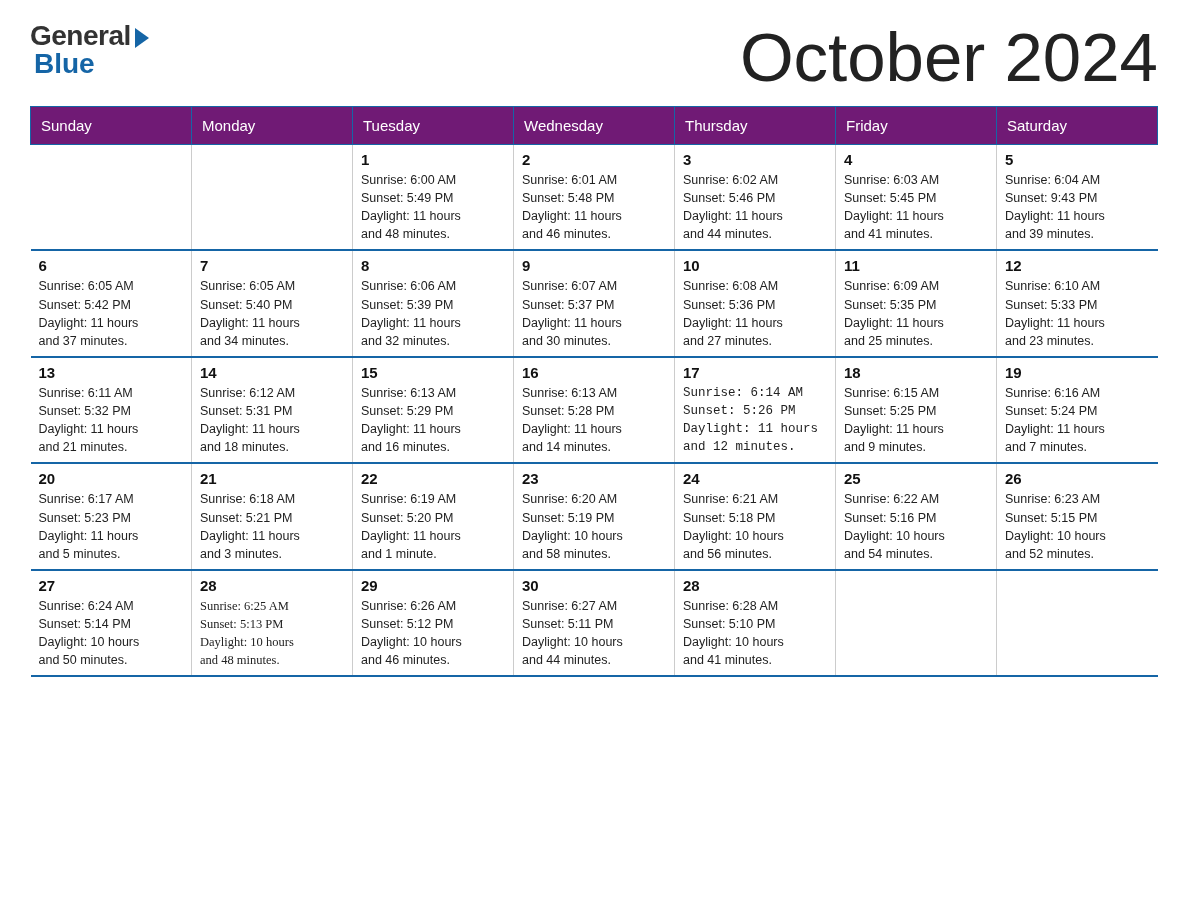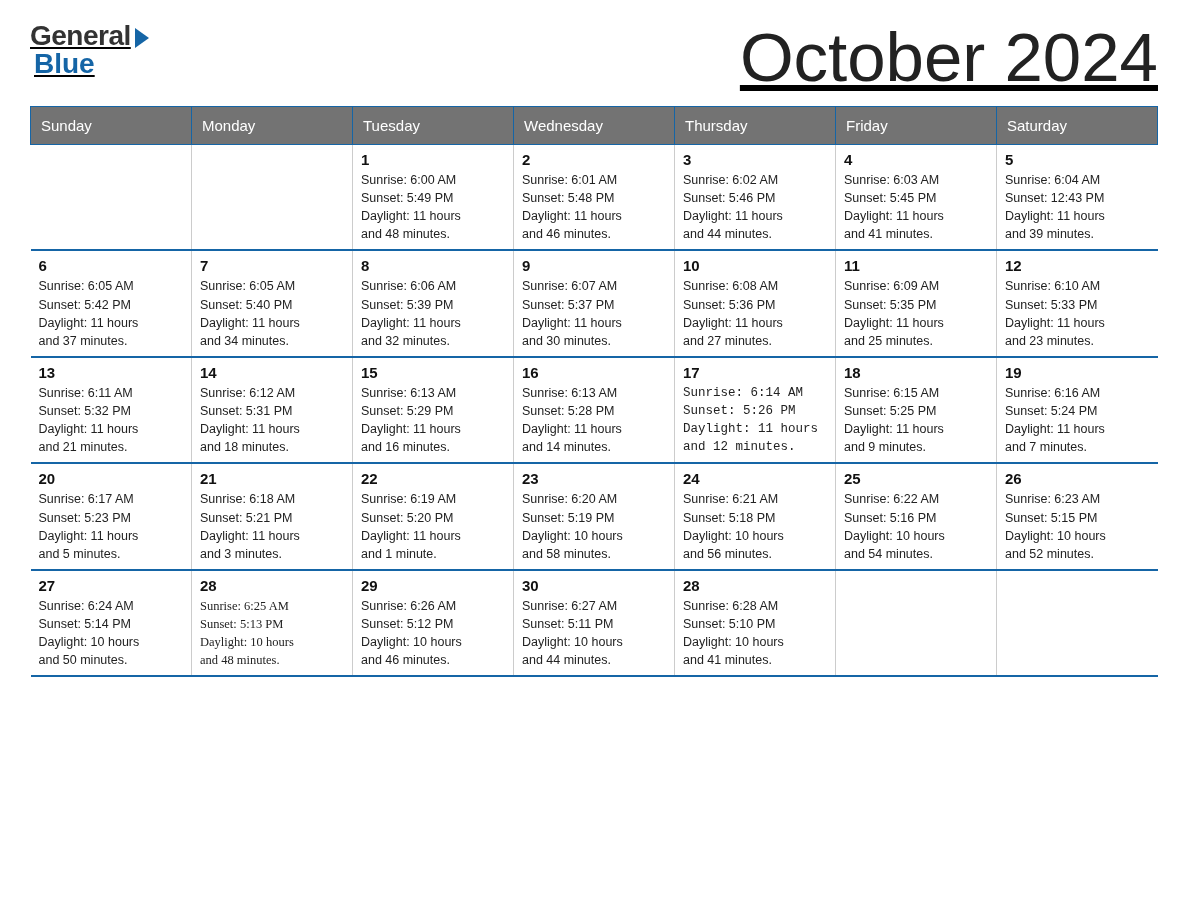--- a/index.html
+++ b/index.html
@@ -8,21 +8,20 @@
       background: #fff;
       padding: 20px 30px;
       width: 1188px;
       min-height: 918px;
     }
     .header {
       display: flex;
       justify-content: space-between;
       align-items: flex-start;
       margin-bottom: 10px;
-      text-decoration: underline;
     }
     .logo {
       display: flex;
       flex-direction: column;
       align-items: flex-start;
     }
     .logo-top {
       display: flex;
       align-items: center;
     }
@@ -62,21 +61,21 @@
       color: #555;
       font-weight: normal;
       margin-top: 4px;
     }
     .calendar {
       width: 100%;
       border-collapse: collapse;
       margin-top: 10px;
     }
     .calendar thead tr {
-      background-color: #737373;
+      background-color: #701a75;
     }
     .calendar thead th {
       color: #fff;
       padding: 10px 10px;
       text-align: left;
       font-size: 15px;
       font-weight: normal;
       border: 1px solid #1565a6;
     }
     .calendar tbody tr {
@@ -152,21 +151,21 @@
 and 46 minutes.</span></td>
         <td><span class="day-number">3</span><span class="day-info" style="white-space: pre-line;">Sunrise: 6:02 AM
 Sunset: 5:46 PM
 Daylight: 11 hours
 and 44 minutes.</span></td>
         <td><span class="day-number">4</span><span class="day-info" style="white-space: pre-line;">Sunrise: 6:03 AM
 Sunset: 5:45 PM
 Daylight: 11 hours
 and 41 minutes.</span></td>
         <td><span class="day-number">5</span><span class="day-info" style="white-space: pre-line;">Sunrise: 6:04 AM
-Sunset: 12:43 PM
+Sunset: 9:43 PM
 Daylight: 11 hours
 and 39 minutes.</span></td>
       </tr>
       <tr>
         <td><span class="day-number">6</span><span class="day-info" style="white-space: pre-line;">Sunrise: 6:05 AM
 Sunset: 5:42 PM
 Daylight: 11 hours
 and 37 minutes.</span></td>
         <td><span class="day-number">7</span><span class="day-info" style="white-space: pre-line;">Sunrise: 6:05 AM
 Sunset: 5:40 PM

